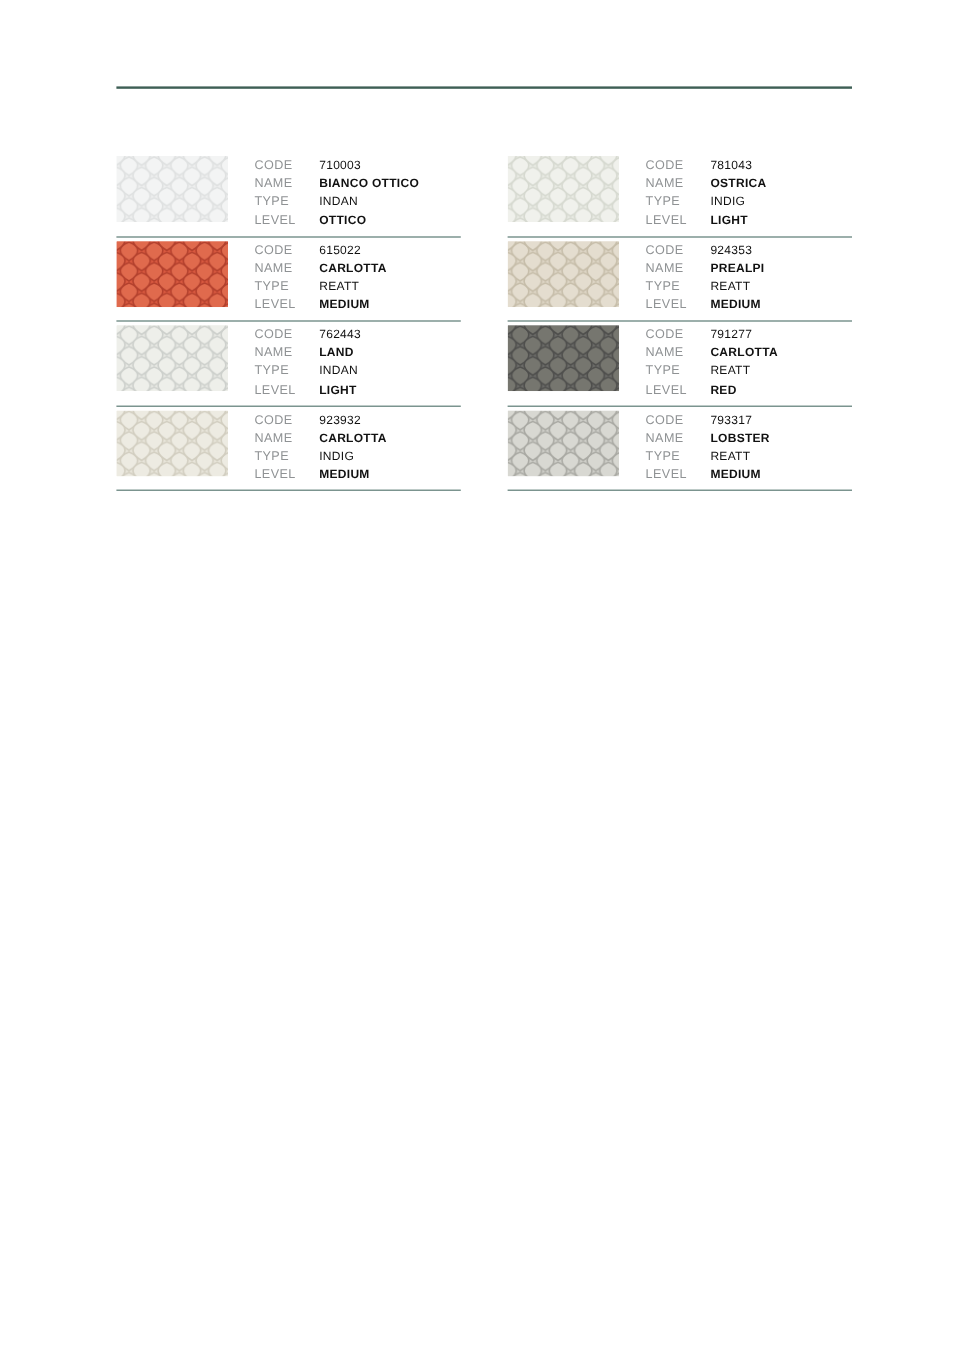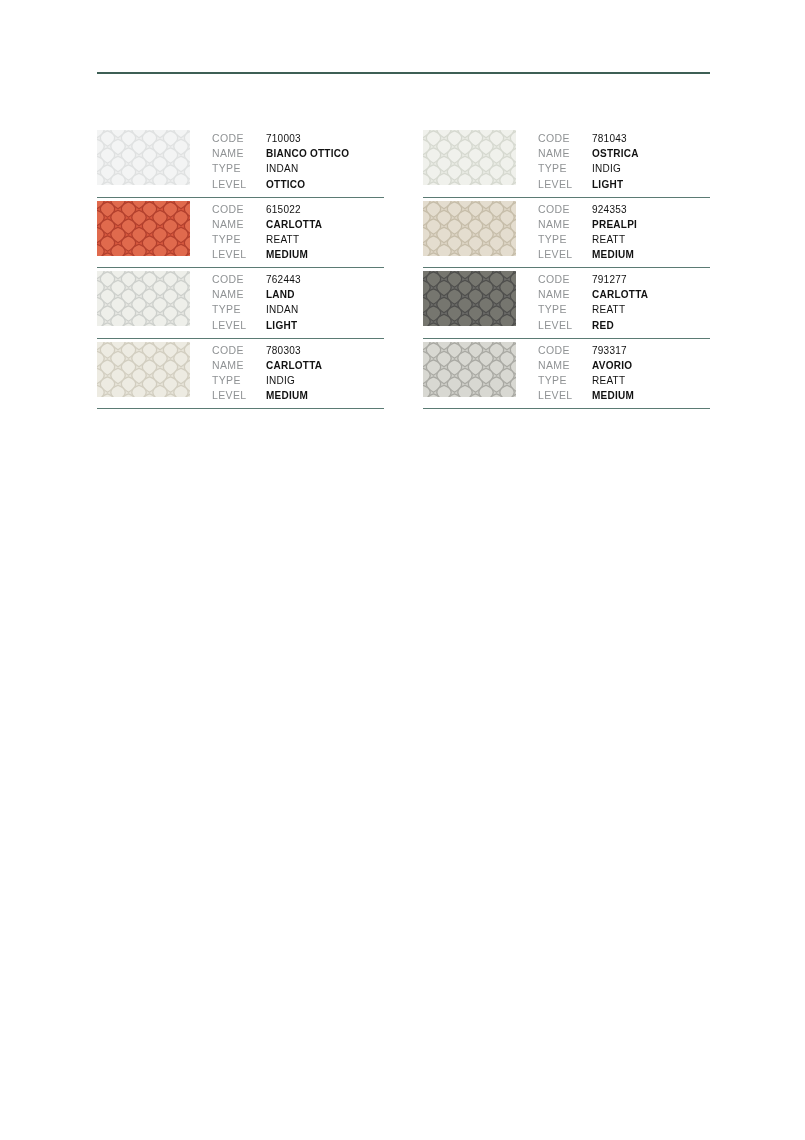--- a/index.html
+++ b/index.html
@@ -269,21 +269,21 @@
                     <path d="M 10.5 0.8 C 19.32 3.74, 20.79 10.2, 10.5 16.2 C 0.21 10.2, 1.68 3.74, 10.5 0.8 Z" fill="#edebe2" stroke="#d2cec0" stroke-width="1.3" transform="translate(-10.5,-8.5)"></path>
                   </pattern>
                 </defs>
                 <rect width="93" height="55" fill="#e8e5da"></rect>
                 <rect width="93" height="55" fill="url(#ogee3)"></rect>
               </svg>
             </div>
           <div class="spec">
             <div class="spec-row">
               <span class="spec-label">CODE</span>
-              <span class="spec-value">780303</span>
+              <span class="spec-value">923932</span>
             </div>
             <div class="spec-row">
               <span class="spec-label">NAME</span>
               <span class="spec-value bold">CARLOTTA</span>
             </div>
             <div class="spec-row">
               <span class="spec-label">TYPE</span>
               <span class="spec-value">INDIG</span>
             </div>
             <div class="spec-row">
@@ -437,21 +437,21 @@
                 <rect width="93" height="55" fill="url(#ogee7)"></rect>
               </svg>
             </div>
           <div class="spec">
             <div class="spec-row">
               <span class="spec-label">CODE</span>
               <span class="spec-value">793317</span>
             </div>
             <div class="spec-row">
               <span class="spec-label">NAME</span>
-              <span class="spec-value bold">AVORIO</span>
+              <span class="spec-value bold">LOBSTER</span>
             </div>
             <div class="spec-row">
               <span class="spec-label">TYPE</span>
               <span class="spec-value">REATT</span>
             </div>
             <div class="spec-row">
               <span class="spec-label">LEVEL</span>
               <span class="spec-value bold">MEDIUM</span>
             </div>
           </div>

